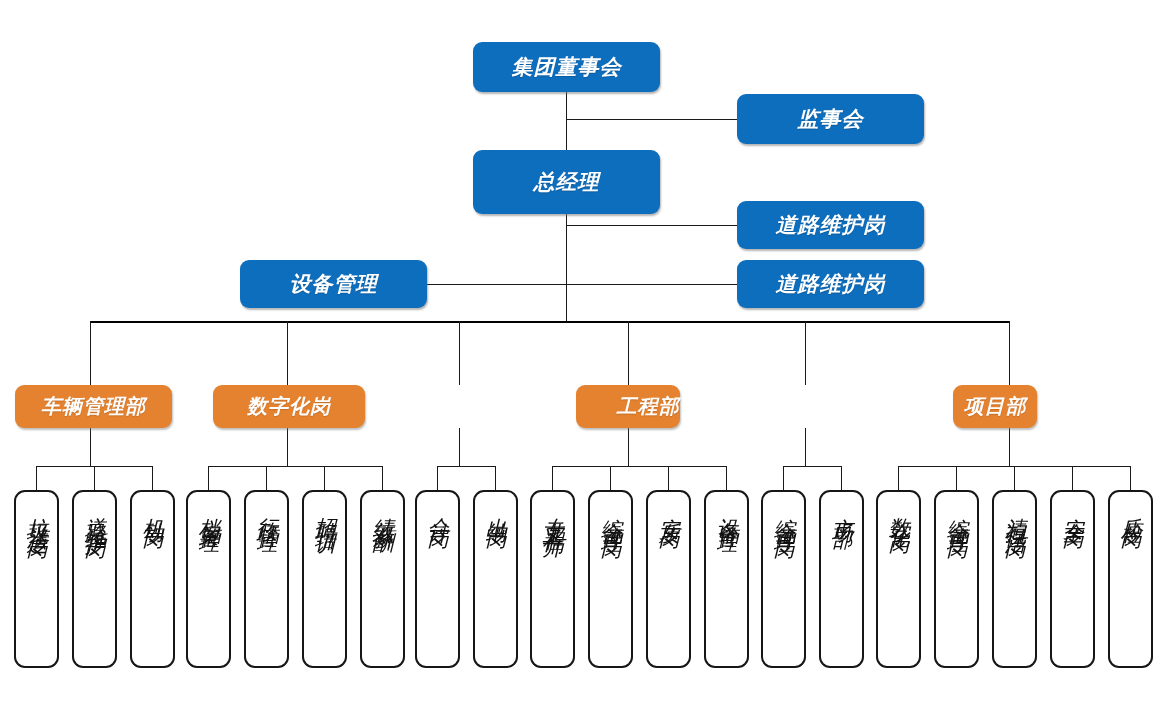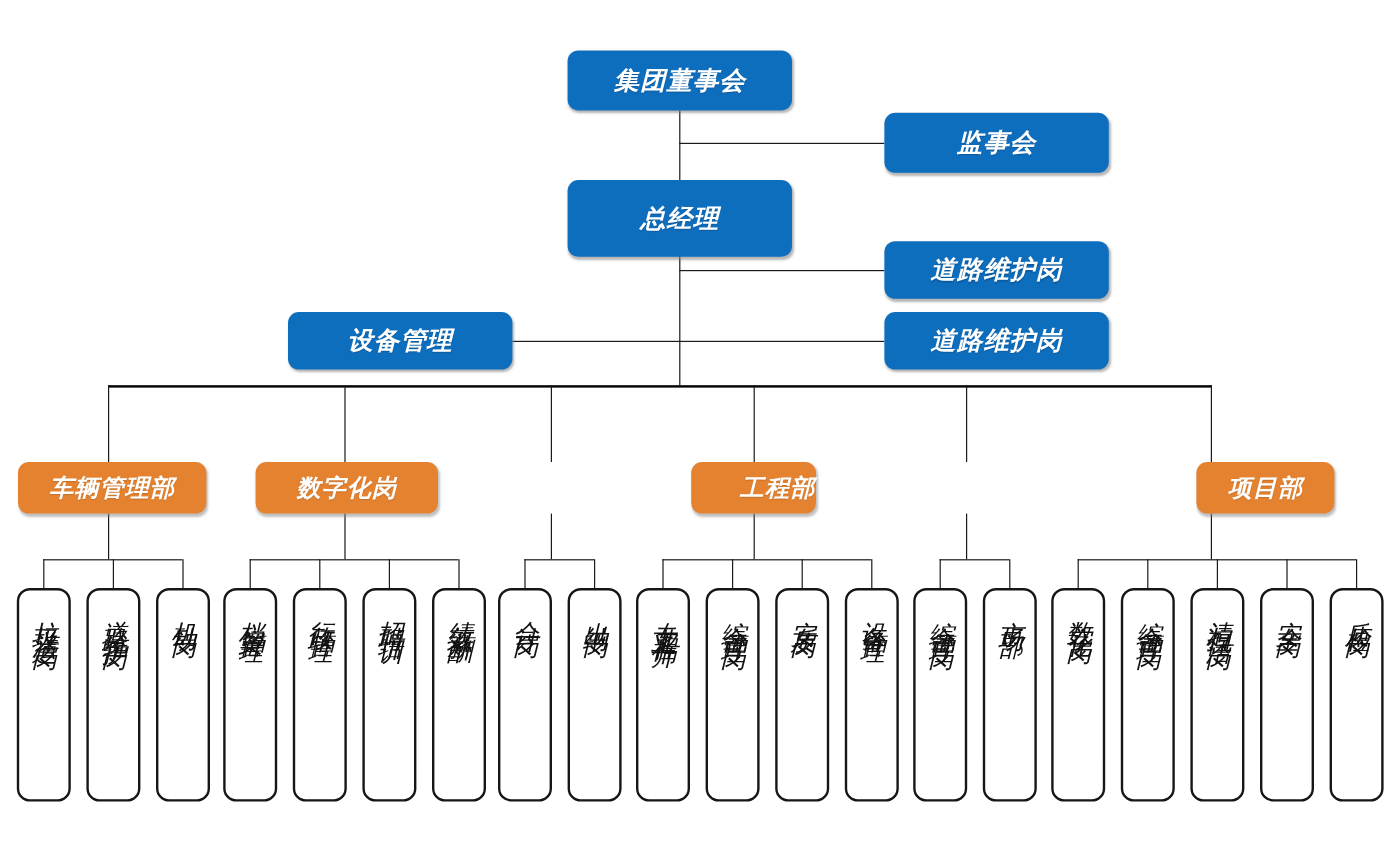--- a/index.html
+++ b/index.html
@@ -136,21 +136,21 @@
   <div class="node blue" style="left:240px;top:260px;width:187px;height:48px;">设备管理</div>
 
   <div class="node orange" style="left:15px;top:385px;width:157px;height:43px;">车辆管理部</div>
 
   <div class="node orange" style="left:213px;top:385px;width:152px;height:43px;">数字化岗</div>
 
 
   <div class="node orange" style="left:576px;top:385px;width:104px;height:43px;padding-left:40px;">工程部</div>
 
 
-  <div class="node orange" style="left:997px;top:385px;width:115px;height:43px;">项目部</div>
+  <div class="node orange" style="left:953px;top:385px;width:84px;height:43px;">项目部</div>
 
   <div class="node leaf" style="left:14px;top:490px;width:45px;height:178px;">
     <span class="vtext">垃圾清运岗</span>
   </div>
   <div class="node leaf" style="left:72px;top:490px;width:45px;height:178px;">
     <span class="vtext">道路维护岗</span>
   </div>
   <div class="node leaf" style="left:130px;top:490px;width:45px;height:178px;">
     <span class="vtext">机动岗</span>
   </div>

